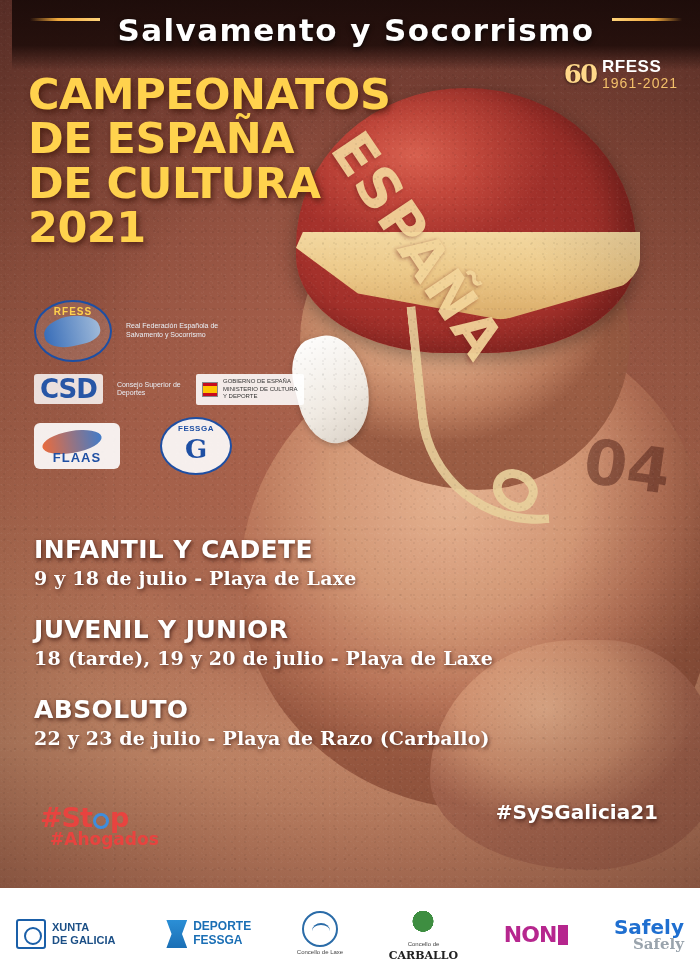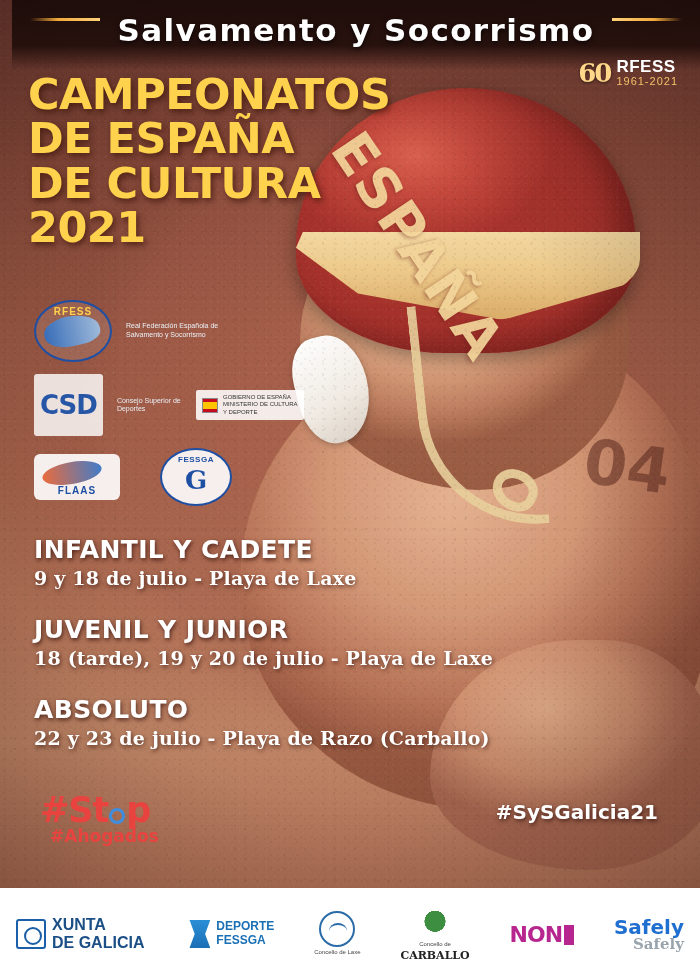--- a/index.html
+++ b/index.html
@@ -63,21 +63,21 @@
     display:flex; align-items:center; gap:6px;
   }
   .rfess60 .mark {
     color:#ffd88a; font-size:26px; font-weight:bold; line-height:1;
     font-family:"DejaVu Serif", serif;
     text-shadow:0 1px 3px rgba(0,0,0,.6);
     letter-spacing:-2px;
   }
   .rfess60 .txt { line-height:1.05; }
   .rfess60 .r1 { color:#ffffff; font-size:17px; font-weight:bold; letter-spacing:.5px; }
-  .rfess60 .r2 { color:#f3c06a; font-size:11px; letter-spacing:1px; }
+  .rfess60 .r2 { color:#f3c06a; font-size:14px; letter-spacing:1px; }
 
   
   .headline {
     position:absolute; top:72px; left:28px;
     color:#ffd24d;
     font-family:"DejaVu Sans", sans-serif;
     font-weight:bold;
     font-size:43px;
     line-height:1.03;
     letter-spacing:-0.5px;
@@ -190,21 +190,21 @@
     color:#ffd24d; font-size:10px; font-weight:bold; letter-spacing:1px;
   }
   .logo-txt-small {
     color:#eaf0f7; font-size:7px; line-height:1.25; max-width:120px;
   }
   .csd {
     color:#2756a6; font-weight:bold; font-size:26px;
     font-family:"DejaVu Sans", sans-serif;
     letter-spacing:-1px;
     background:rgba(255,255,255,.82);
-    padding:16px 6px; border-radius:3px;
+    padding:0 6px; border-radius:3px;
   }
   .csd-sub { color:#e9eef5; font-size:7px; line-height:1.2; }
   .gob {
     background:rgba(255,255,255,.88);
     padding:4px 6px; border-radius:2px;
     display:flex; align-items:center; gap:5px;
   }
   .gob .flag {
     width:22px; height:15px;
     background:linear-gradient(180deg,#c60b1e 0 25%, #ffc400 25% 75%, #c60b1e 75% 100%);
@@ -218,21 +218,21 @@
   }
   .flaas .swoosh2 {
     position:absolute; left:8px; top:8px; width:60px; height:22px;
     background:linear-gradient(90deg,#e85d2a,#2e6fc4);
     border-radius:50%;
     transform:rotate(-10deg);
     opacity:.9;
   }
   .flaas .fl {
     position:absolute; bottom:4px; left:0; right:0; text-align:center;
-    color:#1e4fa3; font-size:10px; font-weight:bold; letter-spacing:1px;
+    color:#1e4fa3; font-size:13px; font-weight:bold; letter-spacing:1px;
   }
   .fessga {
     width:72px; height:58px; border-radius:50%;
     background:rgba(255,255,255,.9);
     position:relative; border:2px solid #1e4fa3;
   }
   .fessga .t { position:absolute; top:5px; left:0; right:0; text-align:center; color:#1e4fa3; font-size:8px; font-weight:bold; letter-spacing:.5px;}
   .fessga .g { position:absolute; top:17px; left:0; right:0; text-align:center; color:#1e4fa3; font-size:26px; font-weight:bold; line-height:1; font-family:"DejaVu Serif", serif;}
 
   
@@ -247,21 +247,21 @@
   .sched-date {
     color:#ffffff; font-size:19px; font-weight:bold;
     font-family:"DejaVu Serif", serif;
     letter-spacing:.2px;
     text-shadow:1px 2px 4px rgba(50,15,10,.7);
     margin-top:3px;
   }
 
   
   .stopah { position:absolute; left:40px; top:790px; }
-  .stopah .l1 { color:#e8433f; font-weight:bold; font-size:35px; font-family:"DejaVu Sans", sans-serif; letter-spacing:-1px; }
+  .stopah .l1 { color:#e8433f; font-weight:bold; font-size:27px; font-family:"DejaVu Sans", sans-serif; letter-spacing:-1px;margin-top:12px; }
   .stopah .l1 .ring {
     display:inline-block; width:16px; height:16px;
     border:3px solid #3f8ddc; border-radius:50%;
     vertical-align:-2px; margin:0 1px;
   }
   .stopah .l2 { color:#e8433f; font-weight:bold; font-size:17px; margin-left:10px; margin-top:-4px; font-family:"DejaVu Sans", sans-serif;}
   .hashtag {
     position:absolute; right:42px; top:800px;
     color:#ffffff; font-weight:bold; font-size:20px;
     font-family:"DejaVu Sans", sans-serif;
@@ -277,21 +277,21 @@
   }
   .fitem { display:flex; align-items:center; gap:6px; }
   .xg-mark {
     width:30px; height:30px; border:2px solid #1a5fa8; border-radius:3px;
     position:relative;
   }
   .xg-mark:after{
     content:""; position:absolute; left:6px; top:6px; width:14px; height:14px;
     border:2px solid #1a5fa8; border-radius:50%;
   }
-  .xg-txt { color:#1b4f86; font-size:16px; font-weight:bold; line-height:1.15; }
+  .xg-txt { color:#1b4f86; font-size:11px; font-weight:bold; line-height:1.15; }
   .dg-mark {
     width:26px; height:28px;
     background:linear-gradient(180deg,#2b8fd6,#1b6fb5);
     clip-path: polygon(20% 0,100% 0,80% 50%,100% 100%,20% 100%,40% 50%);
   }
   .dg-txt { color:#1b6fb5; font-size:12px; font-weight:bold; line-height:1.15; }
   .laxe-mark { width:36px; height:36px; border:2px solid #2b6ca8; border-radius:50%; position:relative; }
   .laxe-mark:after{ content:""; position:absolute; left:8px; top:10px; width:18px; height:14px; border-top:2px solid #2b6ca8; border-radius:50% 50% 0 0;}
   .tiny { font-size:6px; color:#444; text-align:center; line-height:1.2; }
   .carballo-mark { width:40px; height:34px; background:radial-gradient(circle at 50% 45%, #3e8e41 0 38%, transparent 39%); }

